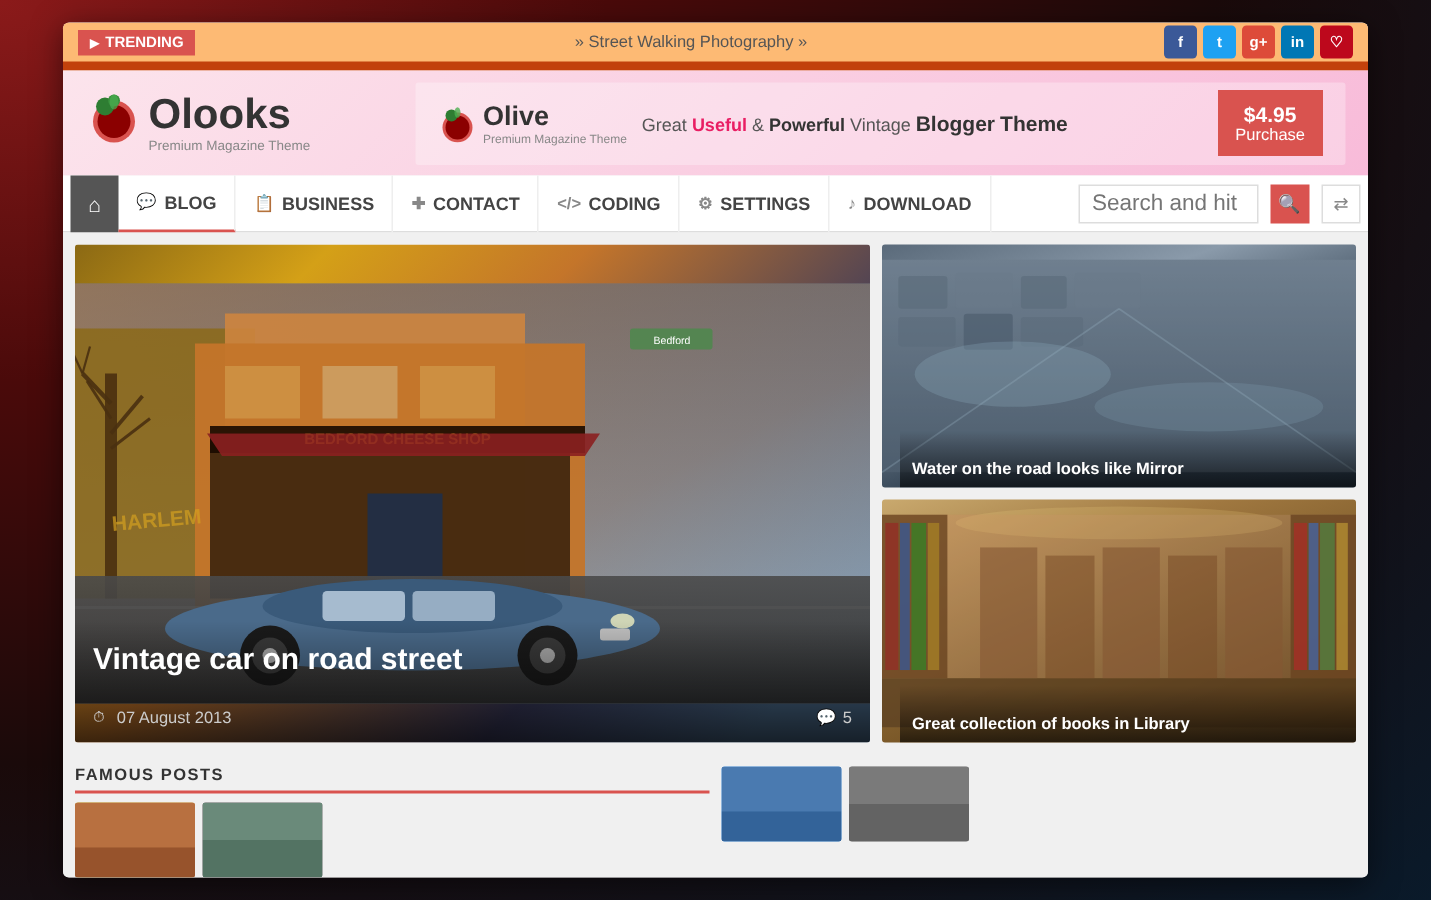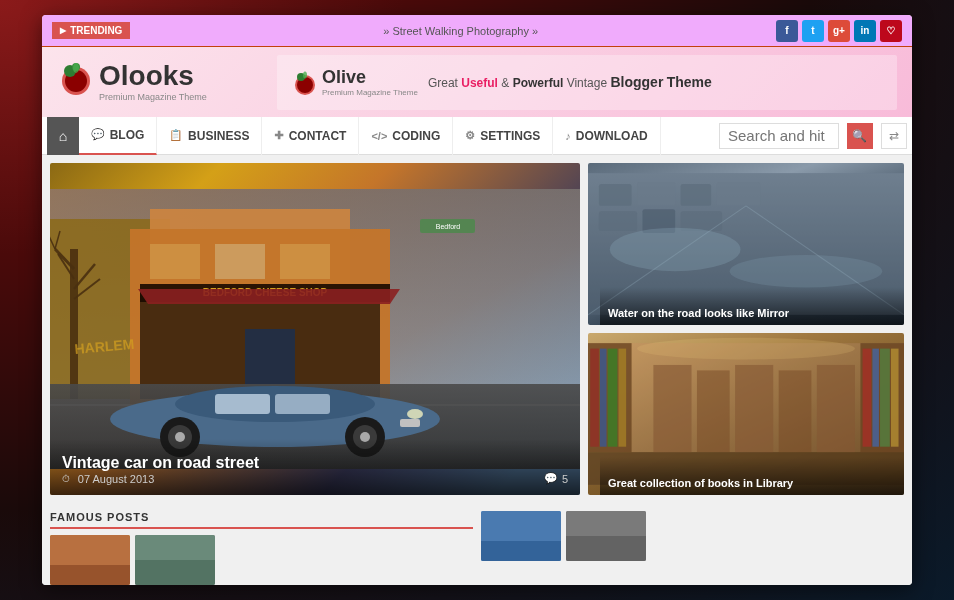--- a/index.html
+++ b/index.html
@@ -18,26 +18,26 @@
       height: 570px;
       background: #f0f0f0;
       border-radius: 4px;
       overflow: hidden;
       box-shadow: 0 4px 20px rgba(0,0,0,0.5);
       display: flex;
       flex-direction: column;
     }
     
     .trending-bar {
-      background: #f0abfc;
+      background: #fdba74;
       display: flex;
       align-items: center;
       padding: 6px 10px;
       height: 32px;
-      border-bottom: 1px solid #c2410c;
+      border-bottom: 6px solid #c2410c;
       flex-shrink: 0;
     }
     .trending-badge {
       background: #d9534f;
       color: white;
       font-size: 10px;
       font-weight: bold;
       padding: 3px 8px;
       display: flex;
       align-items: center;
@@ -259,23 +259,23 @@
     .featured-overlay {
       position: absolute;
       bottom: 0;
       left: 0;
       right: 0;
       background: linear-gradient(transparent, rgba(0,0,0,0.7));
       padding: 15px 12px 10px;
       color: white;
     }
     .featured-title {
-      font-size: 16px;
-      font-weight: bold;
-      margin-bottom: 0;
+      font-size: 20px;
+      font-weight: bold;
+      margin-bottom: 20px;
     }
     .featured-meta {
       font-size: 11px;
       color: #ccc;
       display: flex;
       align-items: center;
       gap: 8px;
     }
     .featured-meta .clock-icon { font-size: 10px; }
     .featured-comments {
@@ -411,20 +411,24 @@
         <span>Great</span>
         <span class="useful">Useful</span>
         <span> &amp; </span>
         <span class="powerful">Powerful</span>
         <span> </span>
         <span>Vintage</span>
         <span class="blogger"> </span>
         <span class="blogger">Blogger</span>
         <span> </span>
         <span class="theme">Theme</span>
+      </div>
+      <div class="purchase-btn">
+        <div class="purchase-price">$4.95</div>
+        <div class="purchase-label">Purchase</div>
       </div>
     </div>
   </div>
 
   <div class="navbar">
     <div class="nav-home">⌂</div>
     <div class="nav-items">
       <div class="nav-item nav-active">
         <span class="nav-icon">💬</span>
         <span>BLOG</span>

